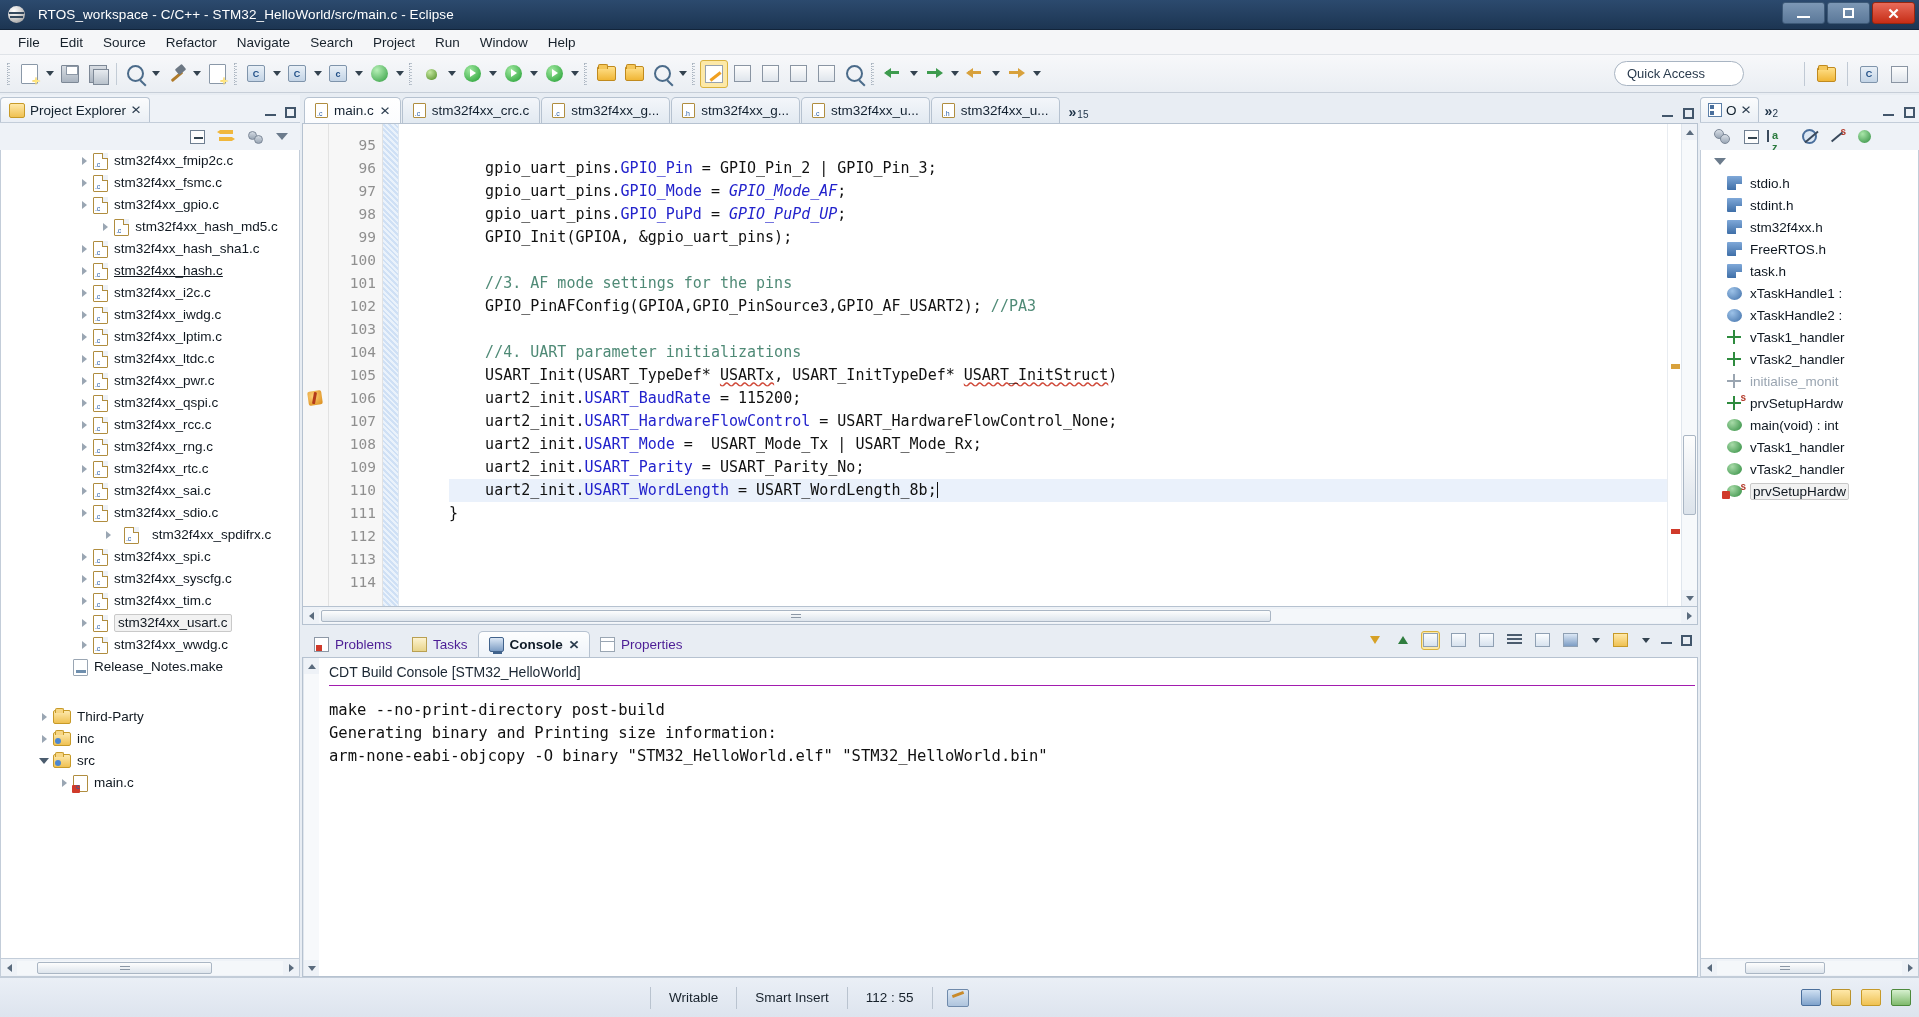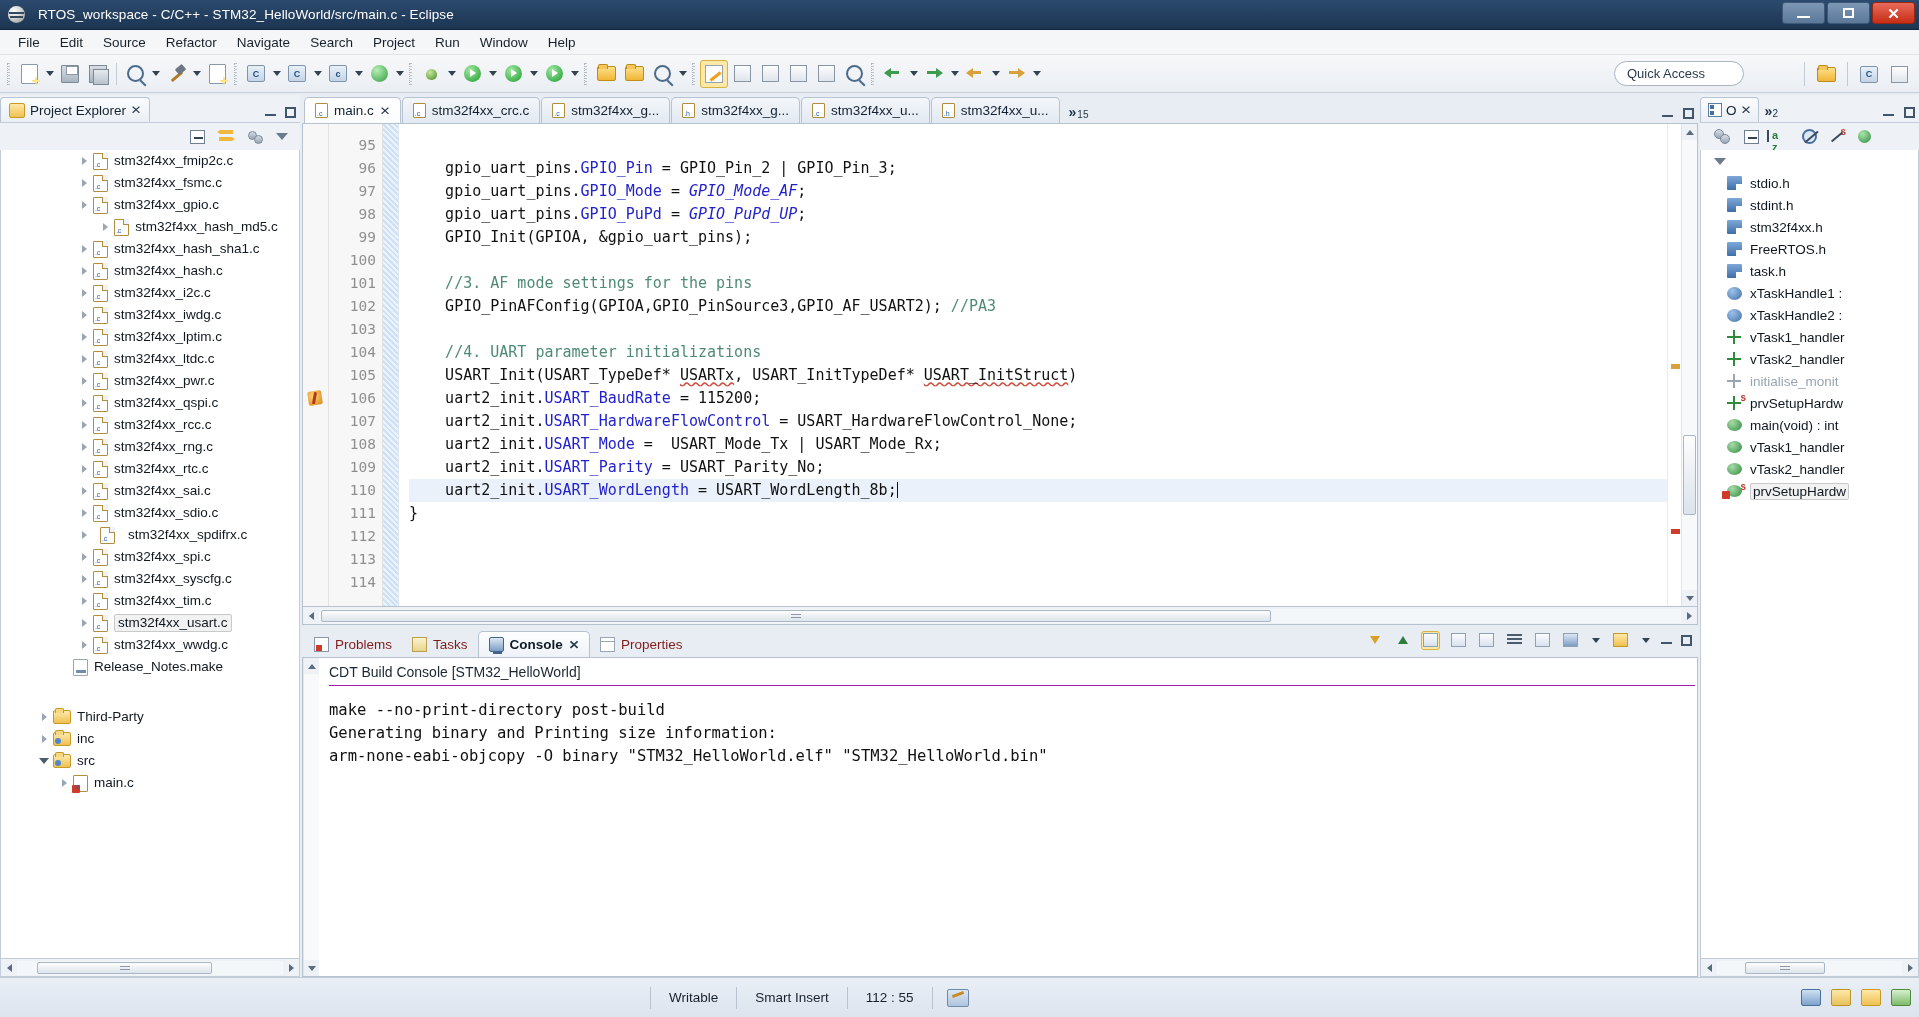--- a/index.html
+++ b/index.html
@@ -289,21 +289,21 @@
     position:relative;
   }
   .fold-col {
     width: 16px; flex:0 0 16px; position:relative;
     background: repeating-linear-gradient(45deg,#cfe0f5 0 2px,#eaf2fb 2px 4px);
     border-right:1px solid #dfe7f0;
   }
   .code-col {
     flex:1 1 auto; position:relative; overflow:hidden;
     font-family:"DejaVu Sans Mono", monospace; font-size:15px;
-    padding-left: 10px; min-width:0;
+    padding-left: 10px; min-width:0;margin-left:40px;
   }
   .ln { height: 23px; line-height: 23px; white-space:pre; }
   .num-col .ln { padding-right:0; }
   .code-col .ln.hl { background:#eaf1fb; }
   .k-var { color:#2222cc; }
   .k-ital { color:#2222cc; font-style:italic; }
   .k-com { color:#4f8a76; }
   .k-plain { color:#111; }
   .squig { text-decoration: underline; text-decoration-style: wavy; text-decoration-color:#d04a3a; text-decoration-skip-ink:none;}
   .caret { display:inline-block; width:1px; height:16px; background:#111; vertical-align:-3px; }
@@ -328,21 +328,21 @@
   
   .console-area {
     flex: 1 1 auto; display:flex; flex-direction:column; min-height:0; margin-top:4px;
   }
   .console-tabbar {
     height:28px; flex:0 0 28px; display:flex; align-items:flex-end; position:relative;
     padding-left:2px;
   }
   .ctab {
     height:26px; display:flex;align-items:center;gap:6px;padding:0 10px;
-    font-size:13.5px; color:#7f1d1d; border-radius:5px 5px 0 0;
+    font-size:13.5px; color:#4c1d95; border-radius:5px 5px 0 0;
   }
   .ctab.active { background:linear-gradient(#fdfefe,#eef3f9); border:1px solid #b6c2d0;border-bottom:none;color:#0e1a26;font-weight:bold; }
   .ctab .ci { width:15px;height:15px;flex:0 0 15px;position:relative; }
   .ci.prob { background:#fff;border:1px solid #8d98a6; }
   .ci.prob::after{content:"";position:absolute;left:1px;bottom:0;width:6px;height:6px;background:#d03a2a;}
   .ci.task { background:linear-gradient(#fdf3d0,#e8d48a);border:1px solid #b9a052; }
   .ci.cons { background:linear-gradient(#dbe7f5,#7d9dc4);border:1px solid #41638c;border-radius:2px; }
   .ci.cons::after{content:"";position:absolute;left:3px;bottom:-3px;width:9px;height:3px;background:#41638c;}
   .ci.prop { background:#fff;border:1px solid #9aa6b3; }
   .ci.prop::after{content:"";position:absolute;left:0;top:3px;right:0;height:1px;background:#9aa6b3;}
@@ -652,21 +652,21 @@
               </div>
               <span class="tr-label">stm32f4xx_hash_md5.c</span>
             </div>
             <div class="tree-row" style="padding-left: 74px;">
               <div class="tw arr"></div>
               <div class="f-icon">
                 <span class="ext">.c</span>
               </div>
               <span class="tr-label">stm32f4xx_hash_sha1.c</span>
             </div>
-            <div class="tree-row" style="padding-left: 74px;">
+            <div class="tree-row" style="padding-left: 74px; text-decoration: underline;">
               <div class="tw arr"></div>
               <div class="f-icon">
                 <span class="ext">.c</span>
               </div>
               <span class="tr-label">stm32f4xx_hash.c</span>
             </div>
             <div class="tree-row" style="padding-left: 74px;">
               <div class="tw arr"></div>
               <div class="f-icon">
                 <span class="ext">.c</span>
@@ -736,21 +736,21 @@
               </div>
               <span class="tr-label">stm32f4xx_sai.c</span>
             </div>
             <div class="tree-row" style="padding-left: 74px;">
               <div class="tw arr"></div>
               <div class="f-icon">
                 <span class="ext">.c</span>
               </div>
               <span class="tr-label">stm32f4xx_sdio.c</span>
             </div>
-            <div class="tree-row" style="padding-left: 74px; gap: 7px;">
+            <div class="tree-row" style="padding-left: 98px; gap: 7px;">
               <div class="tw arr"></div>
               <div class="f-icon">
                 <span class="ext">.c</span>
               </div>
               <span class="tr-label">stm32f4xx_spdifrx.c</span>
             </div>
             <div class="tree-row" style="padding-left: 74px;">
               <div class="tw arr"></div>
               <div class="f-icon">
                 <span class="ext">.c</span>

